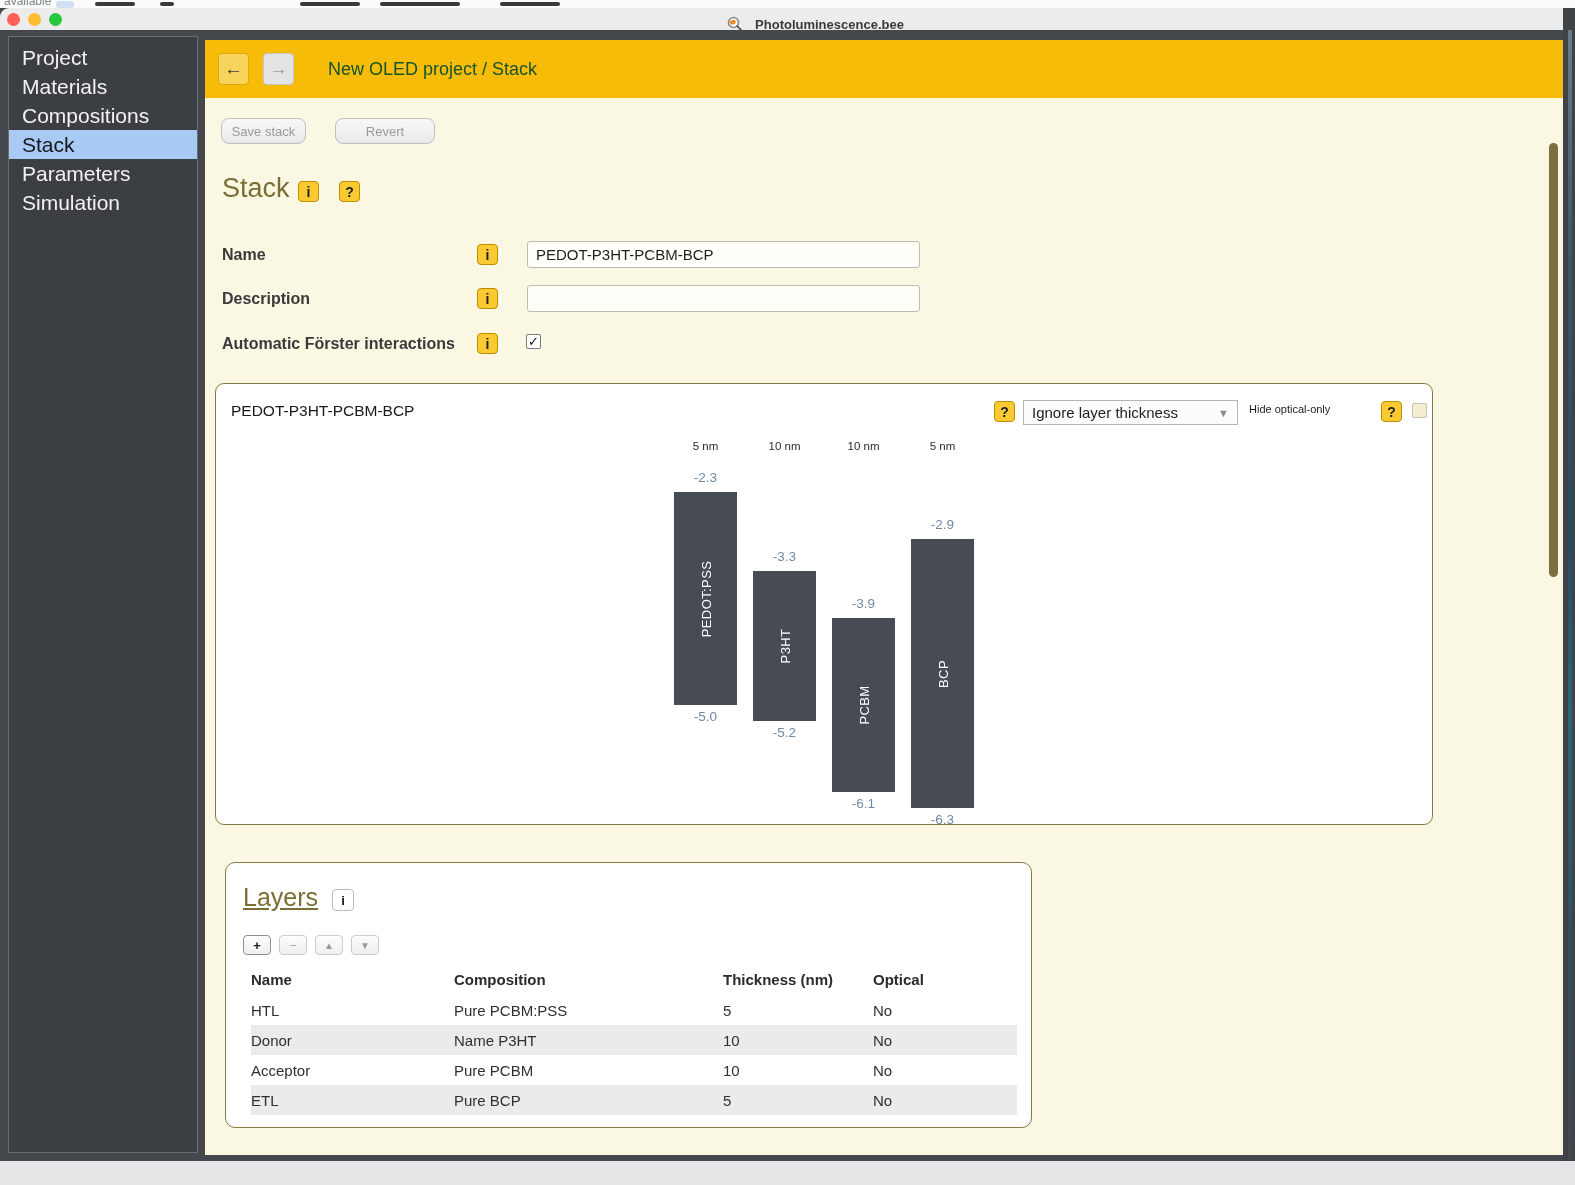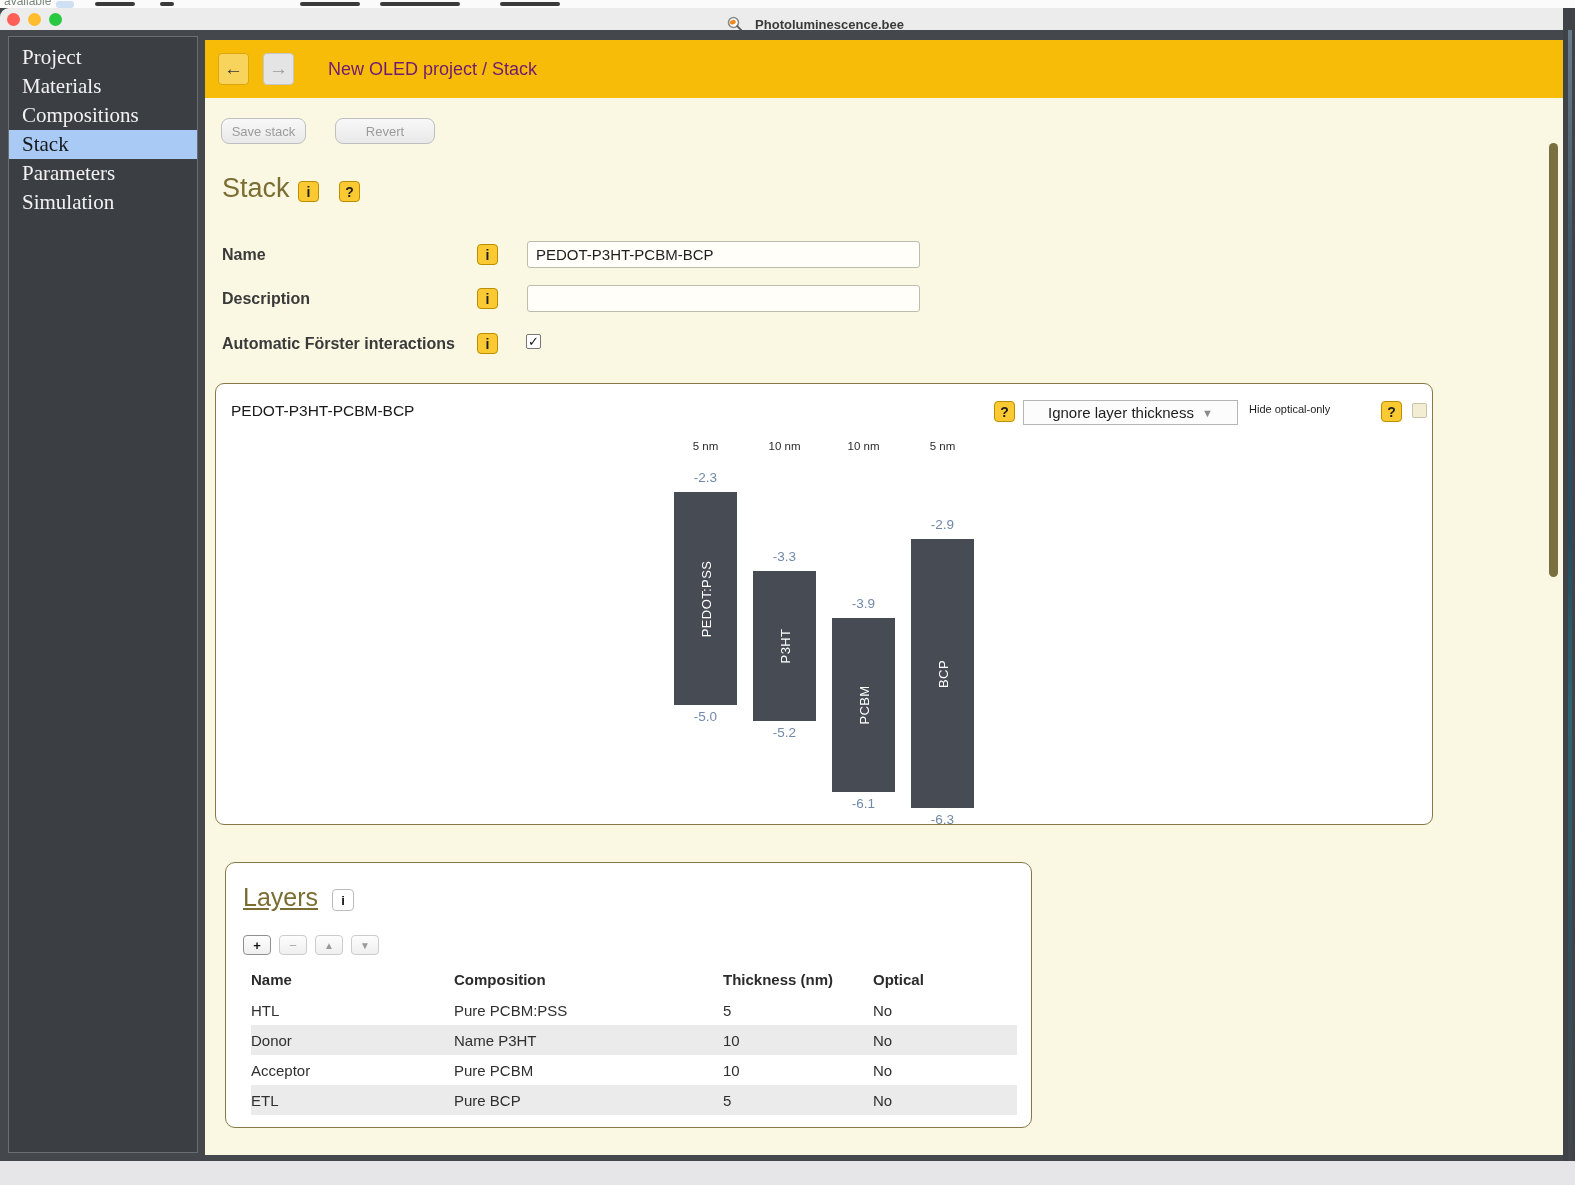--- a/index.html
+++ b/index.html
@@ -20,32 +20,32 @@
   #titlebar .title-wrap{position:absolute;left:0;top:0;width:100%;height:32px;
             display:flex;align-items:center;justify-content:center;gap:12px;margin-left:28px;}
   #titlebar .title-text{font-size:13px;font-weight:700;color:#3A3A3A;}
 
   
   #frame{left:0;top:30px;width:1575px;height:1131px;background:#44474C;}
 
   
   #sidebar{left:8px;top:6px;width:190px;height:1117px;background:#3B3F44;
            border:1px solid #6A6E73;box-sizing:border-box;padding-top:6px;}
-  .side-item{height:29px;line-height:29px;padding-left:13px;font-size:21px;color:#F2F2F2;cursor:default;font-family:Liberation Serif, serif;}
+  .side-item{height:29px;line-height:29px;padding-left:13px;font-size:21px;color:#F2F2F2;cursor:default;}
   .side-item.selected{background:#A9CAF5;color:#16181B;}
 
   
   #content{left:205px;top:10px;width:1358px;height:1115px;background:#FAF7E2;}
   #topbar{left:0;top:0;width:1358px;height:58px;background:#F7BC08;}
   .navbtn{position:absolute;top:13px;width:31px;height:32px;border-radius:4px;box-sizing:border-box;
           display:flex;align-items:center;justify-content:center;font-size:19px;}
   #back-btn{left:13px;background:#F9D45C;border:1px solid #DCA70E;color:#33363B;}
   #fwd-btn{left:58px;background:#E4E4E4;border:1px solid #C6C6C6;color:#9B9B9B;}
   #breadcrumb{position:absolute;left:123px;top:0;height:58px;display:flex;align-items:center;
-              font-size:18px;color:#701a75;}
+              font-size:18px;color:#14532d;}
 
   .graybtn{position:absolute;height:26px;border:1px solid #BFBFBF;border-radius:8px;box-sizing:border-box;
            background:linear-gradient(#F8F8F8,#E9E9E9);color:#9B9B9B;font-size:13px;
            display:flex;align-items:center;justify-content:center;}
   #save-btn{left:16px;top:78px;width:85px;}
   #revert-btn{left:130px;top:78px;width:100px;}
 
   .h-olive{color:#7B6E33;}
   #stack-title{left:17px;top:133px;font-size:27px;}
   .ybtn{position:absolute;width:21px;height:21px;border-radius:4px;box-sizing:border-box;
@@ -59,21 +59,21 @@
   .checkbox{position:absolute;width:15px;height:15px;box-sizing:border-box;background:#FFFFFF;
             border:1px solid #777;border-radius:2px;font-size:13px;line-height:13px;text-align:center;color:#111;}
 
   
   #diagram-panel{left:10px;top:343px;width:1218px;height:442px;background:#FFFFFF;
                  border:1.5px solid #857947;border-radius:9px;box-sizing:border-box;}
   #diagram-title{position:absolute;left:15px;top:18px;font-size:15.5px;color:#1A1A1A;}
   #diag-help{left:778px;top:17px;}
   #thickness-dropdown{position:absolute;left:807px;top:16px;width:215px;height:25px;box-sizing:border-box;
       background:#FCFCFC;border:1px solid #B5B5B5;border-radius:0;display:flex;align-items:center;
-      font-size:15px;color:#1E1E1E;padding:0 24px;justify-content:space-between;}
+      font-size:15px;color:#1E1E1E;padding:0 8px;justify-content:space-between;}
   #thickness-dropdown .arrow{color:#8A8A8A;font-size:11px;}
   #hide-label{position:absolute;left:1033px;top:19px;font-size:11px;color:#1E1E1E;}
   #hide-help{left:1165px;top:17px;}
   #hide-checkbox{left:1196px;top:19px;background:#F2EDD3;border:1px solid #C9C4A8;}
 
   
   .bar{position:absolute;width:63px;background:#474B54;}
   .bar .bar-label{position:absolute;top:50%;left:50%;transform:translate(-50%,-50%) rotate(-90deg);
                   white-space:nowrap;color:#FFFFFF;font-size:13px;letter-spacing:.4px;}
   .thick-label{position:absolute;top:56px;width:79px;text-align:center;font-size:11.5px;color:#2B2B2B;}

